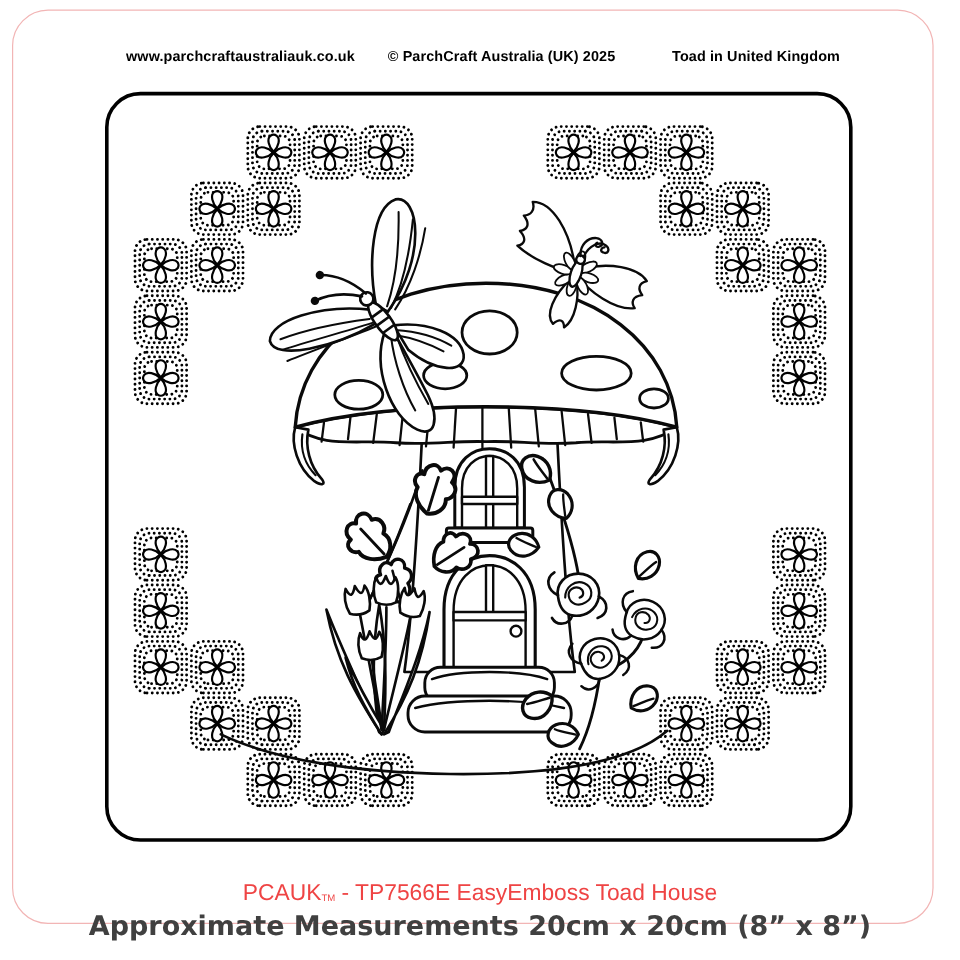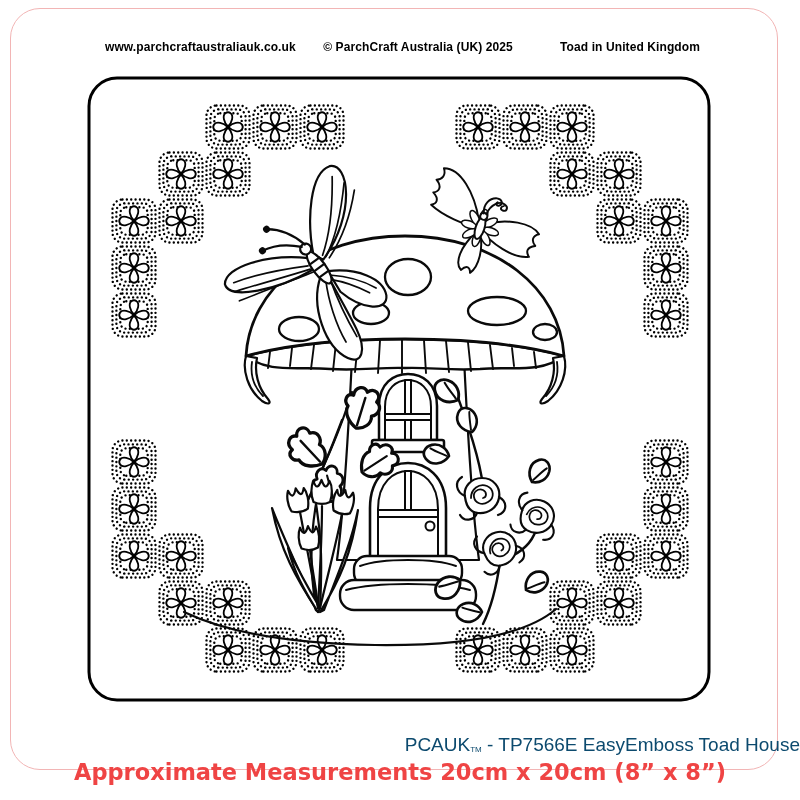--- a/index.html
+++ b/index.html
@@ -5,25 +5,25 @@
   html,body{margin:0;padding:0;background:#ffffff;}
   .page{position:relative;width:800px;height:800px;background:#ffffff;overflow:hidden;
         font-family:"Liberation Sans", sans-serif;color:#000;}
   .pink-frame{position:absolute;left:10px;top:8px;width:766px;height:760px;
         border:1.5px solid #f2b5b5;border-radius:30px;pointer-events:none;}
   .hdr{position:absolute;top:40px;font-size:12px;letter-spacing:0.1px;color:#000;white-space:nowrap;font-weight:bold;}
   .hdr-left{left:105px;}
   .hdr-center{left:0;right:0;text-align:center;margin-left:36px;}
   .hdr-right{right:100px;}
   .art{position:absolute;left:0;top:0;width:800px;height:800px;}
-  .ftr1{position:absolute;top:734px;left:0;right:0;text-align:right;
-        font-size:19px;color:#0c4a6e;white-space:nowrap;}
+  .ftr1{position:absolute;top:734px;left:0;right:0;text-align:center;
+        font-size:19px;color:#ef4444;white-space:nowrap;}
   .ftr1 .tm{font-size:8px;vertical-align:-1px;letter-spacing:0;}
   .ftr2{position:absolute;top:759px;left:0;right:0;text-align:center;
-        font-family:"DejaVu Sans", sans-serif;font-weight:700;font-size:22.5px;color:#ef4444;white-space:nowrap;}
+        font-family:"DejaVu Sans", sans-serif;font-weight:700;font-size:22.5px;color:#404040;white-space:nowrap;}
   
   .dots{fill:none;stroke:#000;stroke-width:2.4;stroke-dasharray:0.01 4.35;stroke-linecap:round;stroke-linejoin:round;}
   .petal{fill:#fff;stroke:#000;stroke-width:1.8;stroke-linejoin:round;}
   .vein{fill:none;stroke:#0a0a0a;stroke-width:1.6;}
 </style>
 </head>
 <body>
 
 <div class="page">
 

